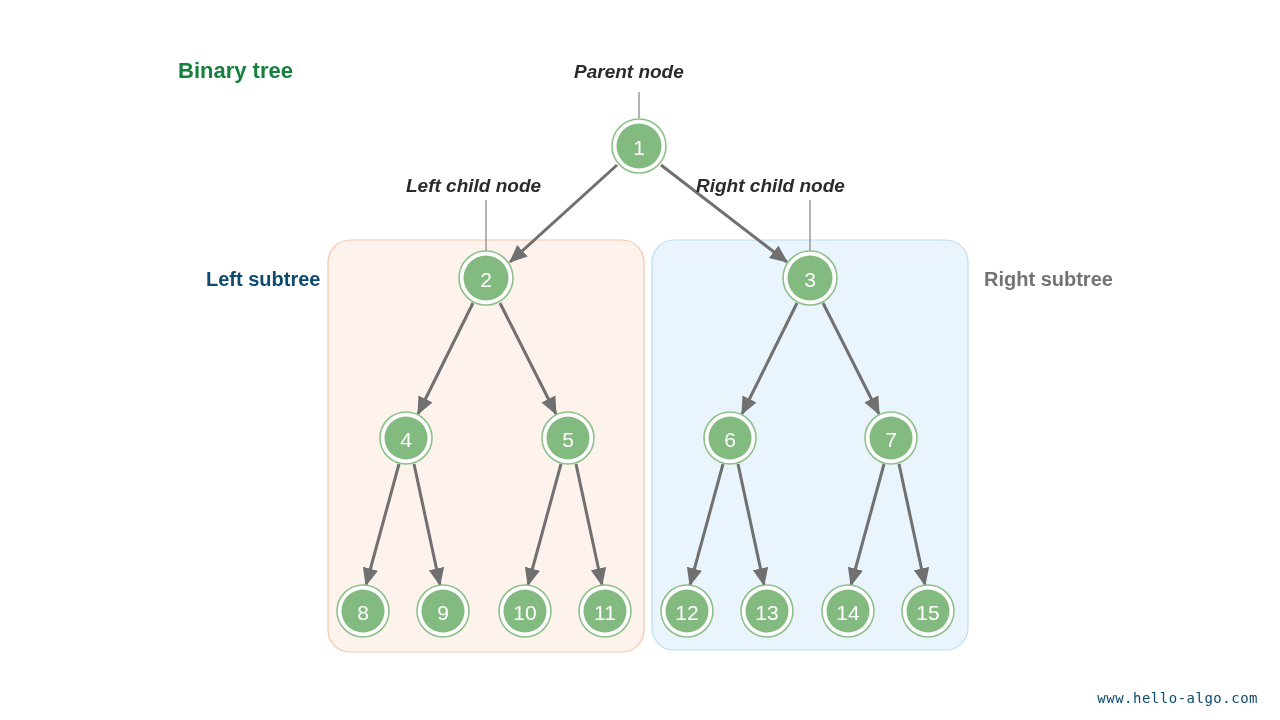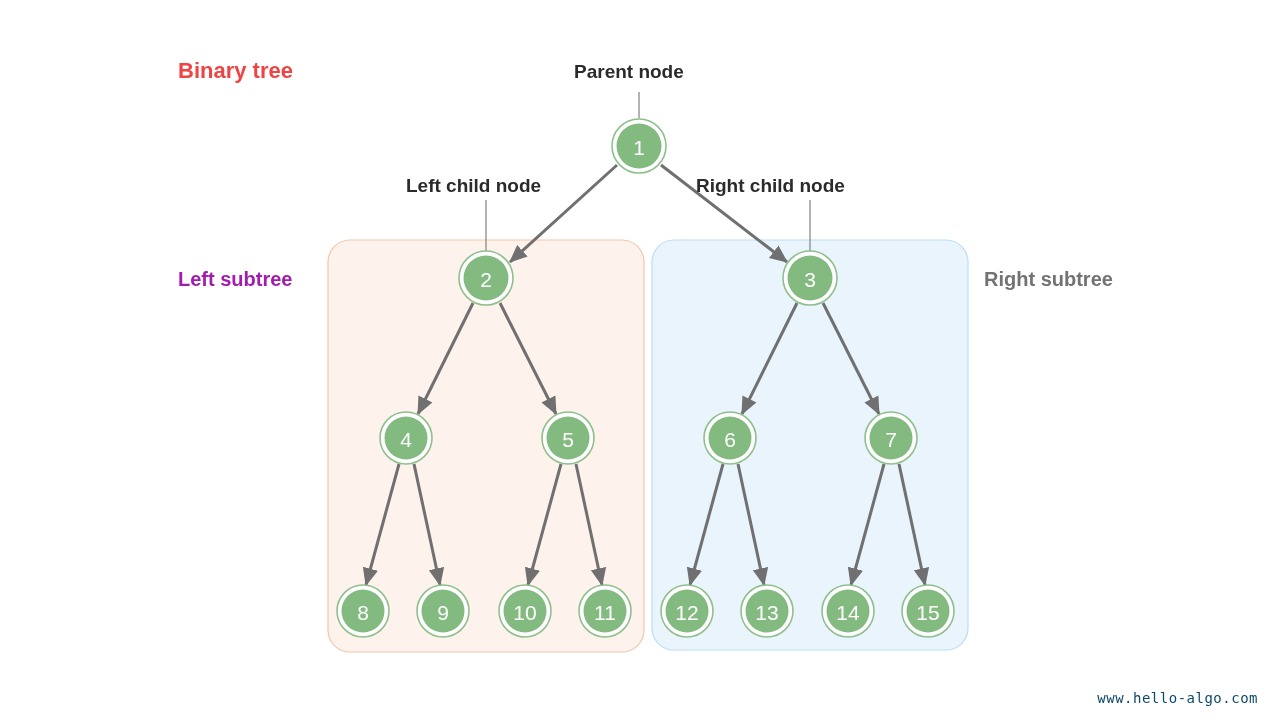--- a/index.html
+++ b/index.html
@@ -27,29 +27,31 @@
   }
   .label {
     position: absolute;
     font-family: "Liberation Sans", sans-serif;
     font-weight: bold;
     white-space: nowrap;
     line-height: 1;
   }
   .label-title {
     font-size: 22px;
-    color: #ef4444;
+    color: #15803d;
   }
   .label-callout {
     font-size: 19px;
     color: #2b2b2b;
+    font-style: italic;
   }
   .label-subtree-left {
     font-size: 20px;
-    color: #a21caf;
+    color: #0c4a6e;
+    margin-left: 28px;
   }
   .label-subtree-right {
     font-size: 20px;
     color: #737373;
   }
   .watermark {
     position: absolute;
     right: 22px;
     bottom: 14px;
     font-family: "DejaVu Sans Mono", "Liberation Mono", monospace;

